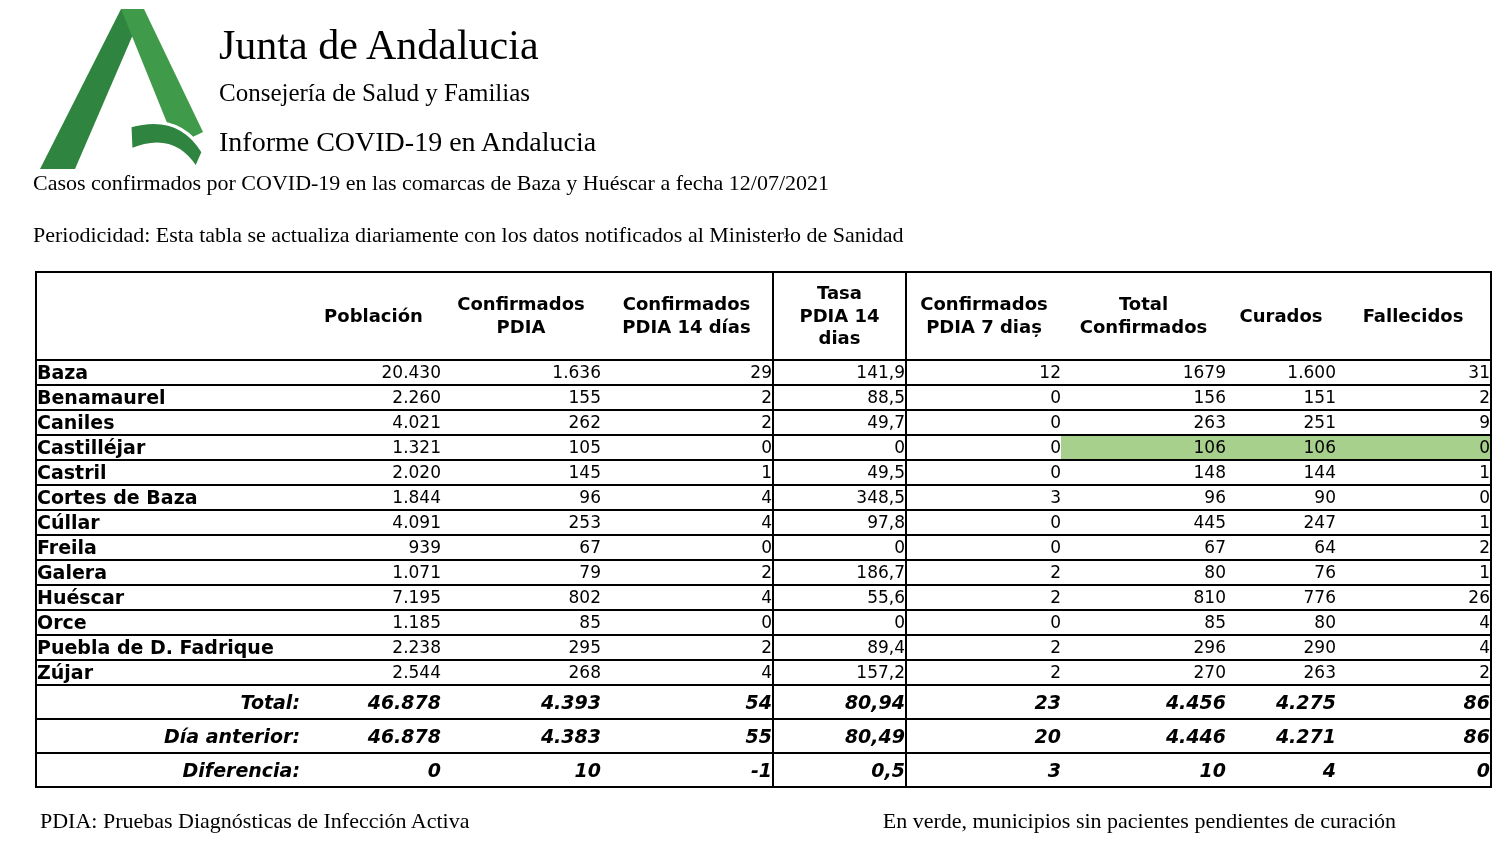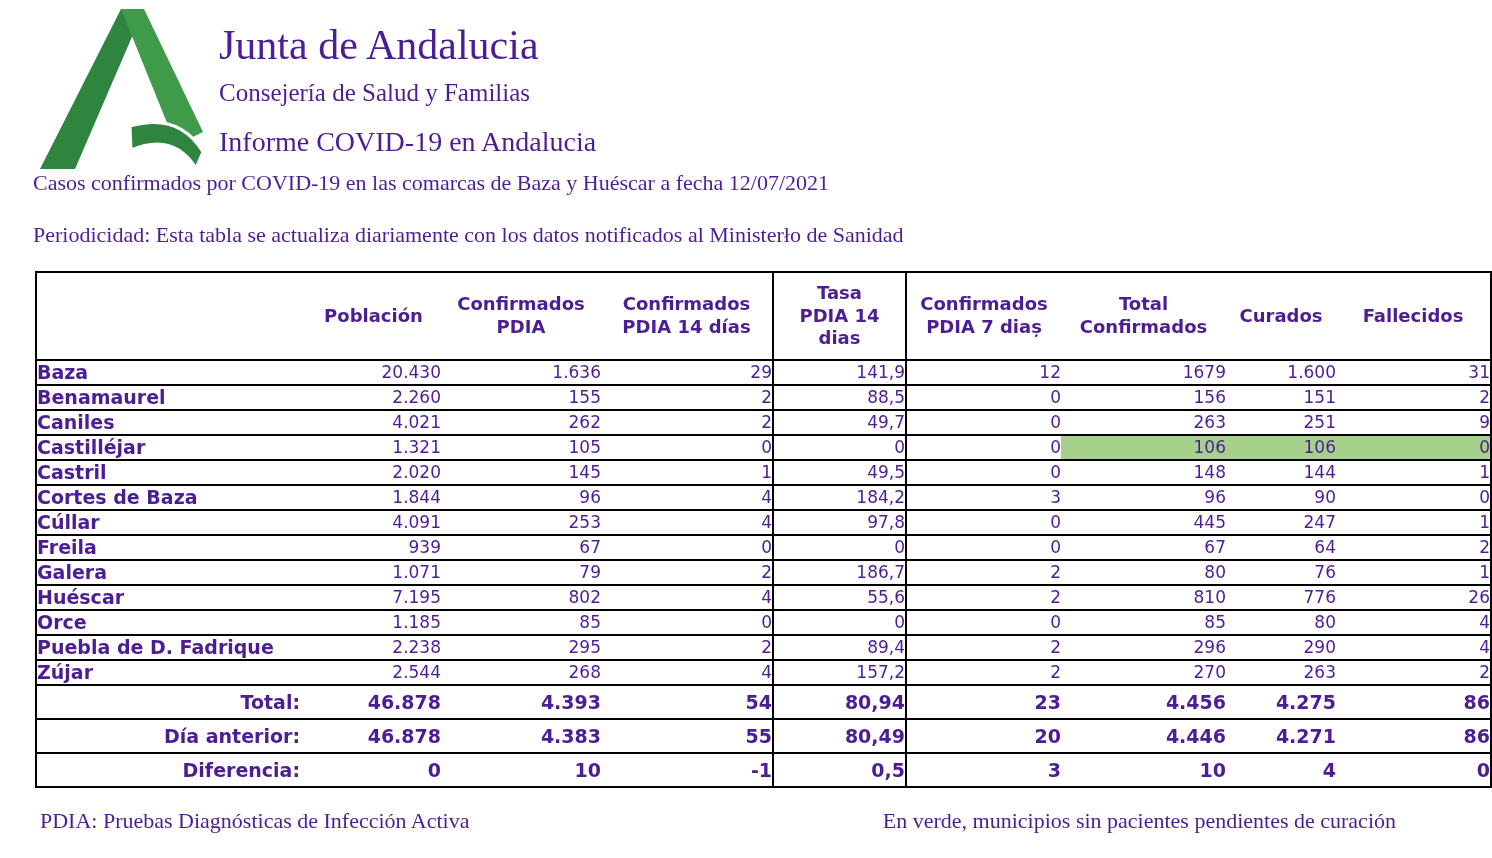--- a/index.html
+++ b/index.html
@@ -2,21 +2,21 @@
 <html><head>
 <meta charset="utf-8">
 <style>
   html, body { margin: 0; padding: 0; background: #ffffff; }
   .page {
     position: relative;
     width: 1492px;
     height: 858px;
     background: #ffffff;
     overflow: hidden;
-    color: #4c1d95;
+    color: #000000;
   }
   
   .masthead { display: flex; padding-top: 8px; }
   .logo-box { margin-left: 37px; width: 168px; height: 162px; flex: 0 0 auto; }
   .mast-text { margin-left: 14px; font-family: "Liberation Serif", "DejaVu Serif", serif; }
   .org-title    { font-size: 42px; font-weight: 400; margin: 14px 0 0 0; line-height: 1.1; }
   .org-subtitle { font-size: 25px; font-weight: 400; margin: 11px 0 0 0; line-height: 1.1; }
   .report-title { font-size: 28px; font-weight: 400; margin: 20px 0 0 0; line-height: 1.1; }
   .lede {
     font-family: Liberation Serif, serif;
@@ -36,21 +36,21 @@
     font-family: "DejaVu Sans", "Liberation Sans", sans-serif;
   }
   table.covid th, table.covid td {
     border-top: 2px solid #000;
     border-bottom: 2px solid #000;
     padding: 0;
     overflow: hidden;
   }
   thead tr { height: 88px; }
   tbody.data tr { height: 25px; margin-top: 48px; }
-  tbody.summary tr { height: 34px; }
+  tbody.summary tr { height: 34px; font-style: italic; }
   th {
     font-size: 18px; font-weight: 700;
     text-align: center; vertical-align: middle;
     white-space: pre-line; line-height: 1.25;
   }
   td { font-size: 17px; text-align: right; padding-right: 6px; vertical-align: middle; }
   td.col-municipality { text-align: left; font-weight: 700; font-size: 19px; padding-left: 6px; padding-right: 4px; }
   tbody.summary td.col-municipality { text-align: right; padding-right: 6px; }
   tbody.summary td { font-weight: 700; font-size: 19px; }
   .col-tasa-pdia-14-dias { border-left: 2px solid #000 !important; border-right: 2px solid #000 !important; }
@@ -175,21 +175,21 @@
           <td class="col-confirmados-pdia-7-dias">0</td>
           <td class="col-total-confirmados">148</td>
           <td class="col-curados">144</td>
           <td class="col-fallecidos">1</td>
         </tr>
         <tr>
           <td class="col-municipality">Cortes de Baza</td>
           <td class="col-poblacion">1.844</td>
           <td class="col-confirmados-pdia">96</td>
           <td class="col-confirmados-pdia-14-dias">4</td>
-          <td class="col-tasa-pdia-14-dias">184,2</td>
+          <td class="col-tasa-pdia-14-dias">348,5</td>
           <td class="col-confirmados-pdia-7-dias">3</td>
           <td class="col-total-confirmados">96</td>
           <td class="col-curados">90</td>
           <td class="col-fallecidos">0</td>
         </tr>
         <tr>
           <td class="col-municipality">Cúllar</td>
           <td class="col-poblacion">4.091</td>
           <td class="col-confirmados-pdia">253</td>
           <td class="col-confirmados-pdia-14-dias">4</td>

